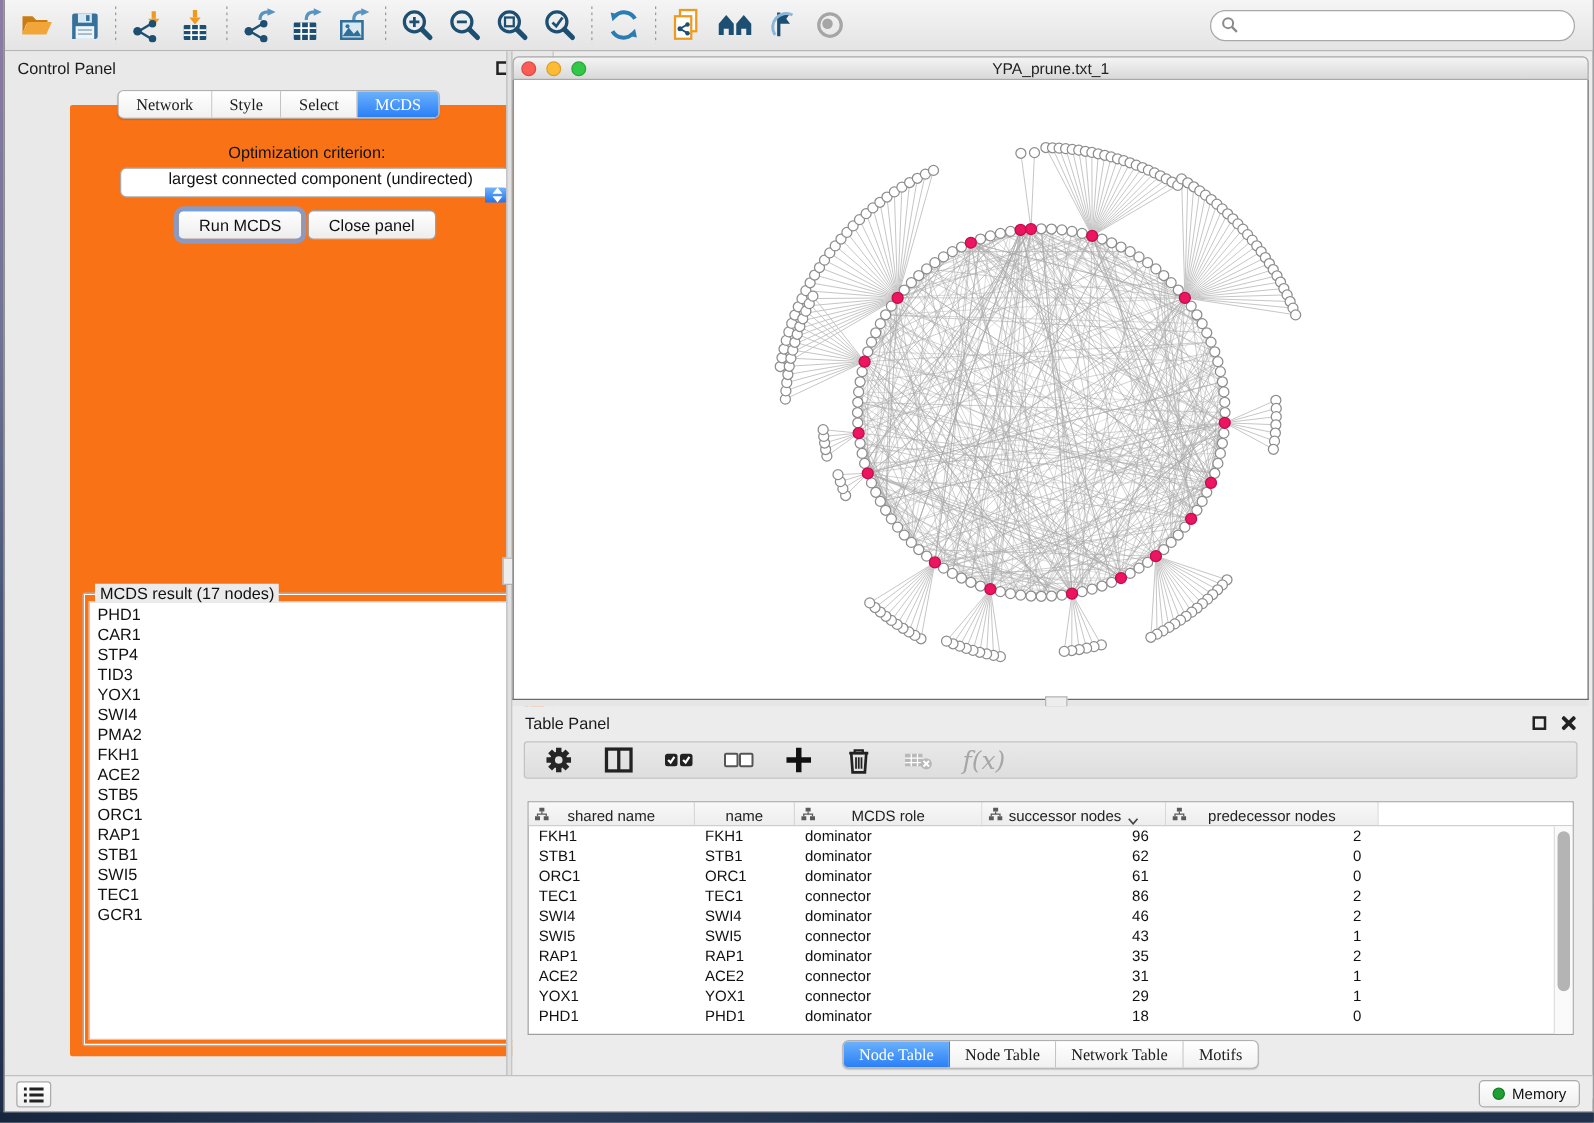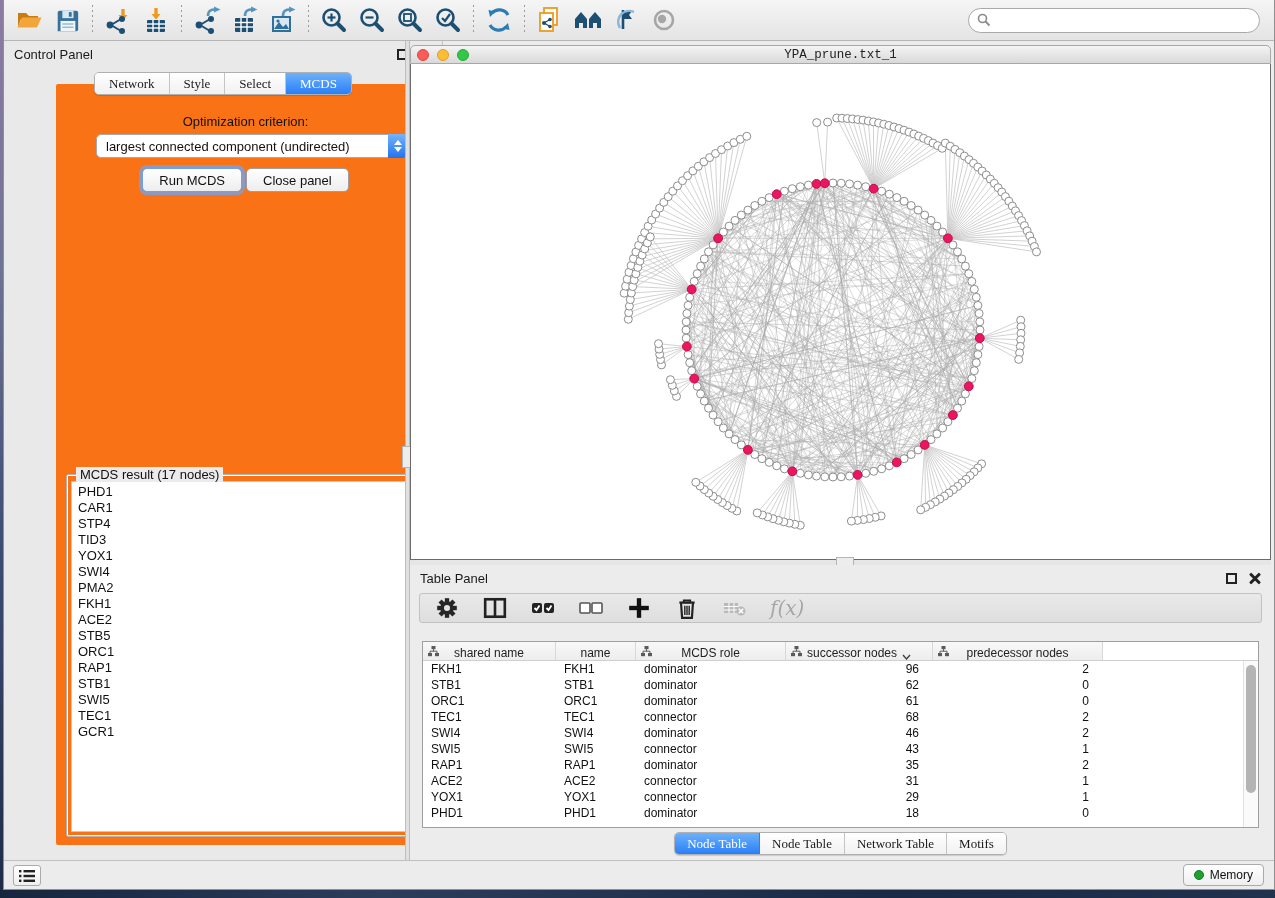--- a/index.html
+++ b/index.html
@@ -47,21 +47,21 @@
     border-right:1px solid #c4c4c4; line-height:15px; }
   .seg-tab:last-child { border-right:none; }
   .seg-tab.active { background:linear-gradient(#6cb1fb,#2a7ff7); color:#fff; border-right-color:#2a7ff7; }
 
   #cp-inner { position:absolute; left:7px; right:7px; top:43px; bottom:15px;
     background:#f97316; border:2px solid #f97316; border-radius:2px;margin-left:45px; }
   #opt-label { position:absolute; left:0; top:28px; width:100%; text-align:center;
     font-size:13px; color:#111; }
   #opt-select { position:absolute; left:38px; top:48px; width:312px; height:24px;
     background:#fff; border:1px solid #a9a9a9; border-radius:5px;
-    display:flex; align-items:center; font-size:13px; color:#111; padding-left:9px; }
+    display:flex; align-items:center; font-size:13px; color:#111; padding-left:9px;flex-direction:column; }
   #opt-select .stepper { margin-left:auto; width:20px; height:24px; margin-right:-1px;
     border-radius:0 5px 5px 0; background:linear-gradient(#74b4fb,#2273ee);
     display:flex; flex-direction:column; align-items:center; justify-content:center; gap:2px; }
   .stepper i { width:0; height:0; border-left:4px solid transparent; border-right:4px solid transparent; }
   .stepper .up { border-bottom:5px solid #fff; } .stepper .down { border-top:5px solid #fff; }
 
   #cp-buttons { position:absolute; left:0; top:82px; width:100%; display:flex; justify-content:center; gap:4px; }
   .aqua-btn { height:24px; padding:0 16px; font-size:13px; color:#111;
     background:linear-gradient(#ffffff,#ededed); border:1px solid #9f9f9f; border-radius:5px;
     display:flex; align-items:center; }
@@ -78,21 +78,21 @@
   #result-scroll { position:absolute; right:0; top:0; bottom:0; width:13px;
     background:#f2f2f2; border-left:1px solid #ddd; }
 
   
   #v-splitter { position:absolute; left:401px; top:41px; width:5px; height:819px; background:#e0e0e0;
     border-left:1px solid #bdbdbd; border-right:1px solid #bdbdbd; }
   #v-splitter .grip { position:absolute; left:-4px; top:405px; width:9px; height:22px;
     background:#ededed; border:1px solid #b5b5b5; }
 
   
-  #network-frame { position:absolute; left:406px; top:45px; width:861px; height:515px;font-family:Liberation Mono, monospace; }
+  #network-frame { position:absolute; left:406px; top:45px; width:861px; height:515px; }
   #network-titlebar { height:19px; background:linear-gradient(#f4f4f4,#d9d9d9);
     border:1px solid #a8a8a8; border-radius:5px 5px 0 0;
     display:flex; align-items:center; padding:0 6px; position:relative; }
   .traffic { width:12px; height:12px; border-radius:50%; margin-right:8px; }
   .t-red   { background:#fc5b57; border:1px solid #d94a45; }
   .t-yellow{ background:#fdbc33; border:1px solid #d9a02b; }
   .t-green { background:#33c748; border:1px solid #27a839; }
   #network-title { position:absolute; left:0; width:100%; text-align:center;
     font-size:12.5px; color:#222; pointer-events:none; }
   #network-canvas { position:absolute; left:0; top:19px; width:861px; height:496px;
@@ -1392,21 +1392,21 @@
             <div class="c">ORC1</div>
             <div class="c">dominator</div>
             <div class="c num">61</div>
             <div class="c num">0</div>
             <div class="c"></div>
           </div>
           <div class="table-row">
             <div class="c">TEC1</div>
             <div class="c">TEC1</div>
             <div class="c">connector</div>
-            <div class="c num">68</div>
+            <div class="c num">86</div>
             <div class="c num">2</div>
             <div class="c"></div>
           </div>
           <div class="table-row">
             <div class="c">SWI4</div>
             <div class="c">SWI4</div>
             <div class="c">dominator</div>
             <div class="c num">46</div>
             <div class="c num">2</div>
             <div class="c"></div>

